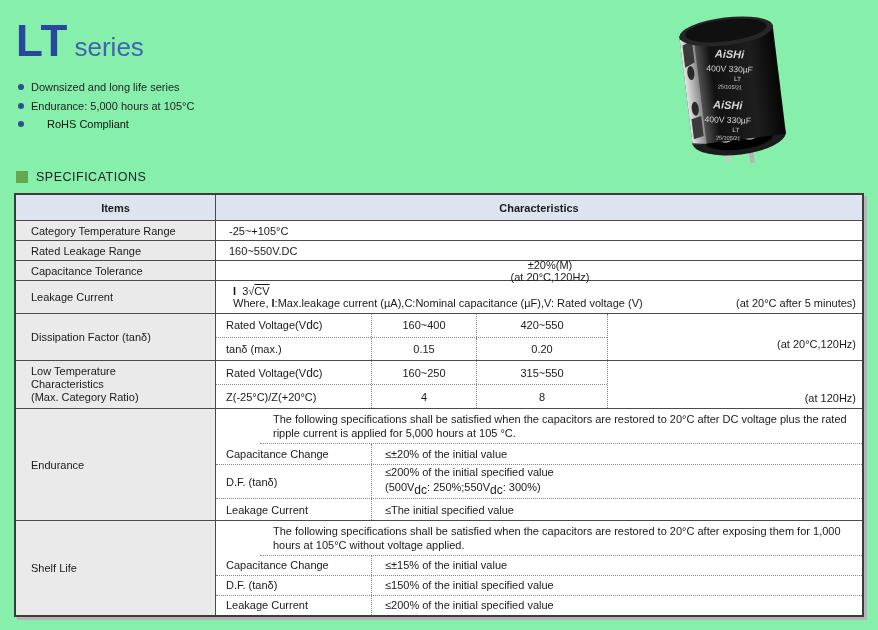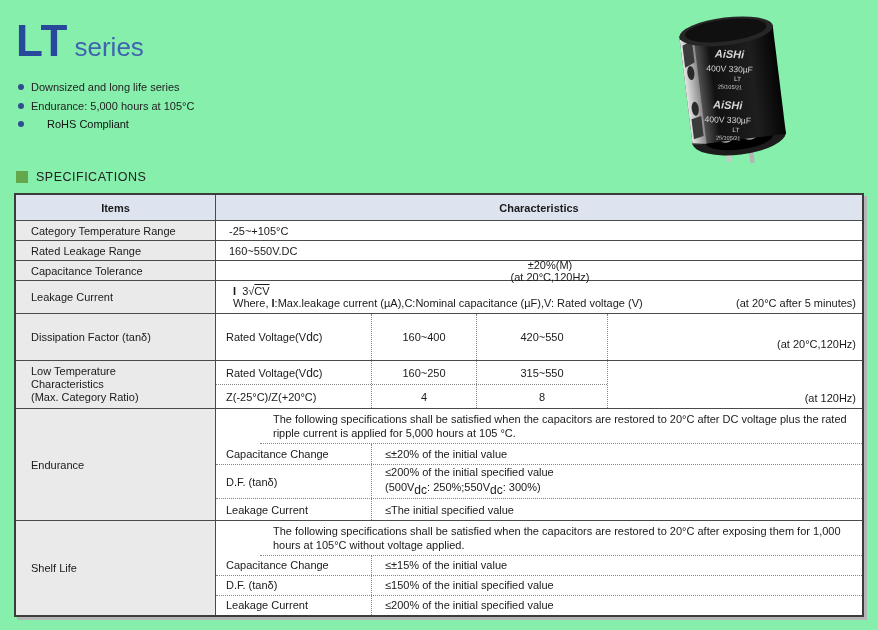--- a/index.html
+++ b/index.html
@@ -192,20 +192,25 @@
           <div class="grid2">
             <div class="srow">
               <div class="slabel">
                   <span>Rated Voltage(V</span>
                   <sub>dc</sub>
                   <span>)</span>
                 </div>
               <div class="sv1">160~400</div>
               <div class="sv2">420~550</div>
             </div>
+            <div class="srow">
+              <div class="slabel">tanδ (max.)</div>
+              <div class="sv1">0.15</div>
+              <div class="sv2">0.20</div>
+            </div>
           </div>
           <div class="side-note mid note">(at 20°C,120Hz)</div>
         </div>
       </div>
     </div>
 
     <div class="trow row-lt">
       <div class="c-items lt-label">
         <div>Low Temperature</div>
         <div>Characteristics</div>

